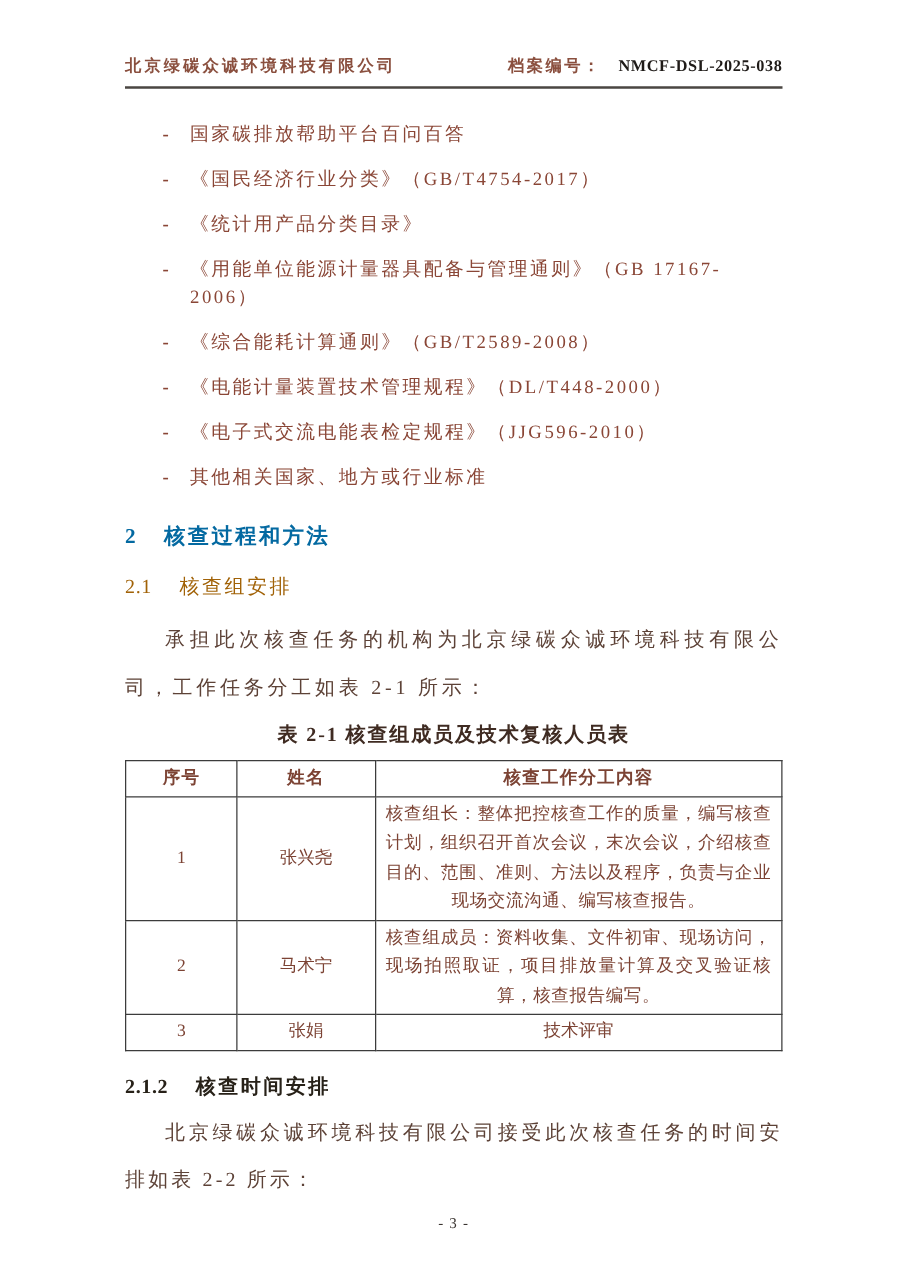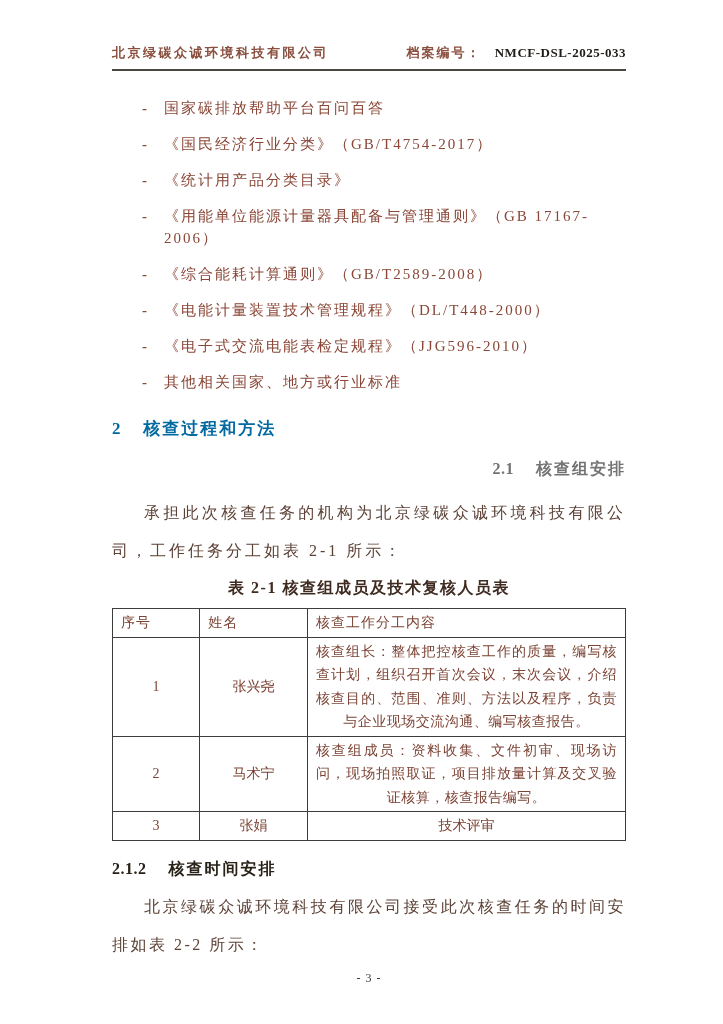--- a/index.html
+++ b/index.html
@@ -1,20 +1,20 @@
 <!DOCTYPE html>
 <html><head>
 <meta charset="utf-8">
 <style>
   * { margin:0; padding:0; box-sizing:border-box; }
   html,body { background:#ffffff; }
   .page {
     width:723px; height:1024px; margin:0 auto; background:#ffffff;
     font-family:"Liberation Serif","DejaVu Serif",serif;
-    overflow:hidden; position:relative;padding-left:12px;
+    overflow:hidden; position:relative;
   }
   .content { padding:44px 97px 0 100px; }
 
   
   .doc-header {
     display:flex; justify-content:space-between; align-items:baseline;
     padding-bottom:7px; border-bottom:2px solid #4a4642;
   }
   .company { font-size:13px; color:#8a4f3e; letter-spacing:2.5px; font-weight:bold; }
   .archive { font-size:13px; }
@@ -24,21 +24,21 @@
   
   .ref-list { list-style:none; margin-top:26px; }
   .ref-list li {
     display:flex; margin:0 0 14px 0; padding-left:30px;
     font-size:15px; line-height:22px; color:#8a4636; letter-spacing:2px;
   }
   .bullet { width:22px; flex:0 0 22px; color:#8a4636; font-weight:bold; }
 
   
   .h-lvl1 { margin-top:24px; font-size:17px; font-weight:bold; color:#0369a1; letter-spacing:2px; }
-  .h-lvl2 { margin-top:19px; font-size:16px; font-weight:bold; color:#737373; letter-spacing:2px;text-align:right; }
+  .h-lvl2 { margin-top:19px; font-size:16px; font-weight:normal; color:#a16207; letter-spacing:2px; }
   .h-lvl3 { margin-top:18px; font-size:16px; font-weight:bold; color:#272118; letter-spacing:2px; }
   .h-num { margin-right:16px; letter-spacing:0.5px; }
 
   
   .para {
     margin-top:14px; font-size:16px; line-height:38px; color:#5d4237;
     text-indent:2em; text-align:justify; letter-spacing:3px;
   }
   .para.second { margin-top:8px; letter-spacing:2.5px; }
 
@@ -53,40 +53,40 @@
     width:100%; margin-top:9px; border-collapse:collapse;
     border:1.5px solid #3c3c3c; table-layout:fixed;
   }
   .member-table col.c1 { width:17%; }
   .member-table col.c2 { width:21%; }
   .member-table col.c3 { width:62%; }
   .member-table th, .member-table td {
     border:1px solid #3c3c3c; padding:2px 8px;
     font-size:14px; line-height:23.5px; color:#7c4334;
   }
-  .member-table th { font-weight:normal; text-align:left; height:28px; letter-spacing:1px; }
+  .member-table th { font-weight:bold; text-align:center; height:28px; letter-spacing:1px; }
   .member-table td.center { text-align:center; }
   .member-table td.duty {
     text-align:justify; text-align-last:center; letter-spacing:0.5px;
   }
 
   
   .page-footer { margin-top:7px; text-align:center; font-size:12px; color:#3a3430; letter-spacing:1px; }
 </style>
 </head>
 <body>
 
 <div class="page">
   <div class="content">
 
     <div class="doc-header">
       <span class="company">北京绿碳众诚环境科技有限公司</span>
       <span class="archive">
         <span class="archive-label">档案编号：</span>
-        <span class="archive-no">NMCF-DSL-2025-033</span>
+        <span class="archive-no">NMCF-DSL-2025-038</span>
       </span>
     </div>
 
     <ul class="ref-list">
       <li>
         <span class="bullet">-</span>
         <span>国家碳排放帮助平台百问百答</span>
       </li>
       <li>
         <span class="bullet">-</span>

